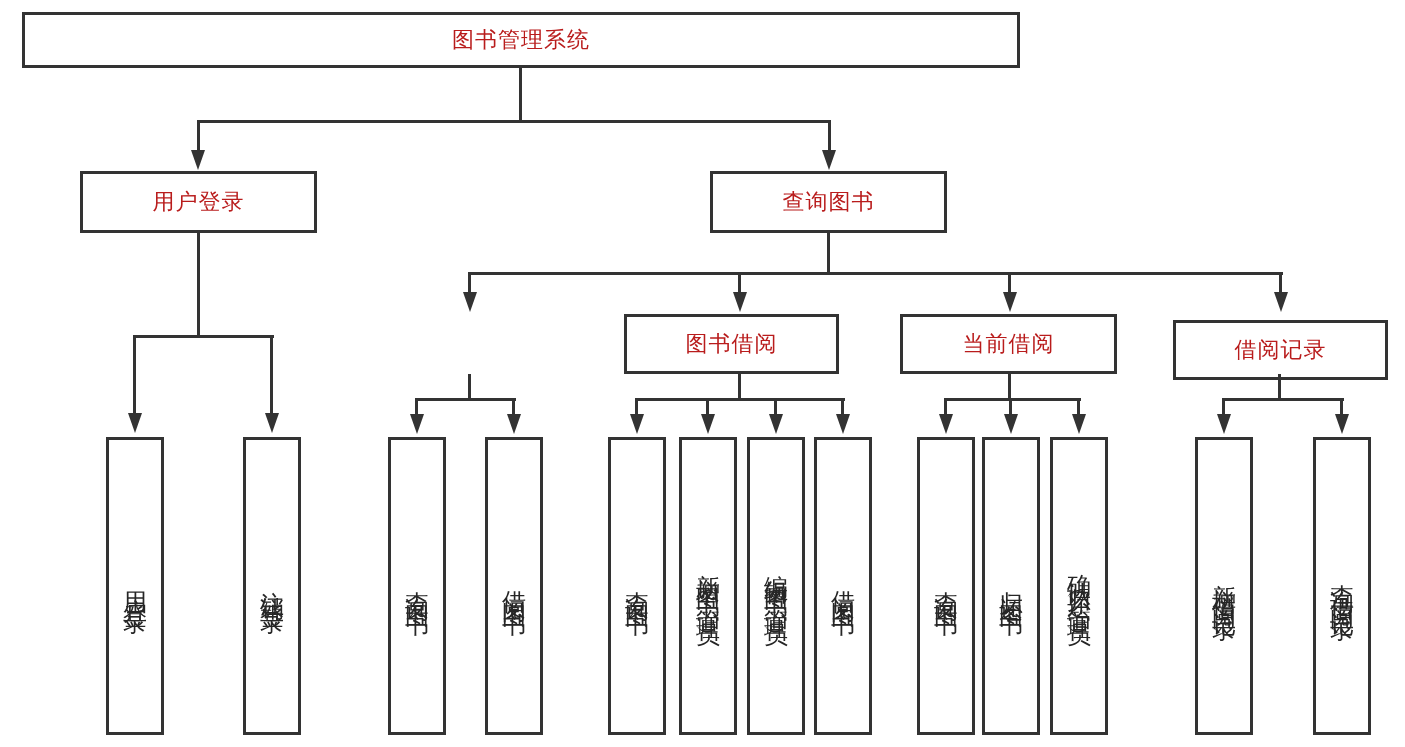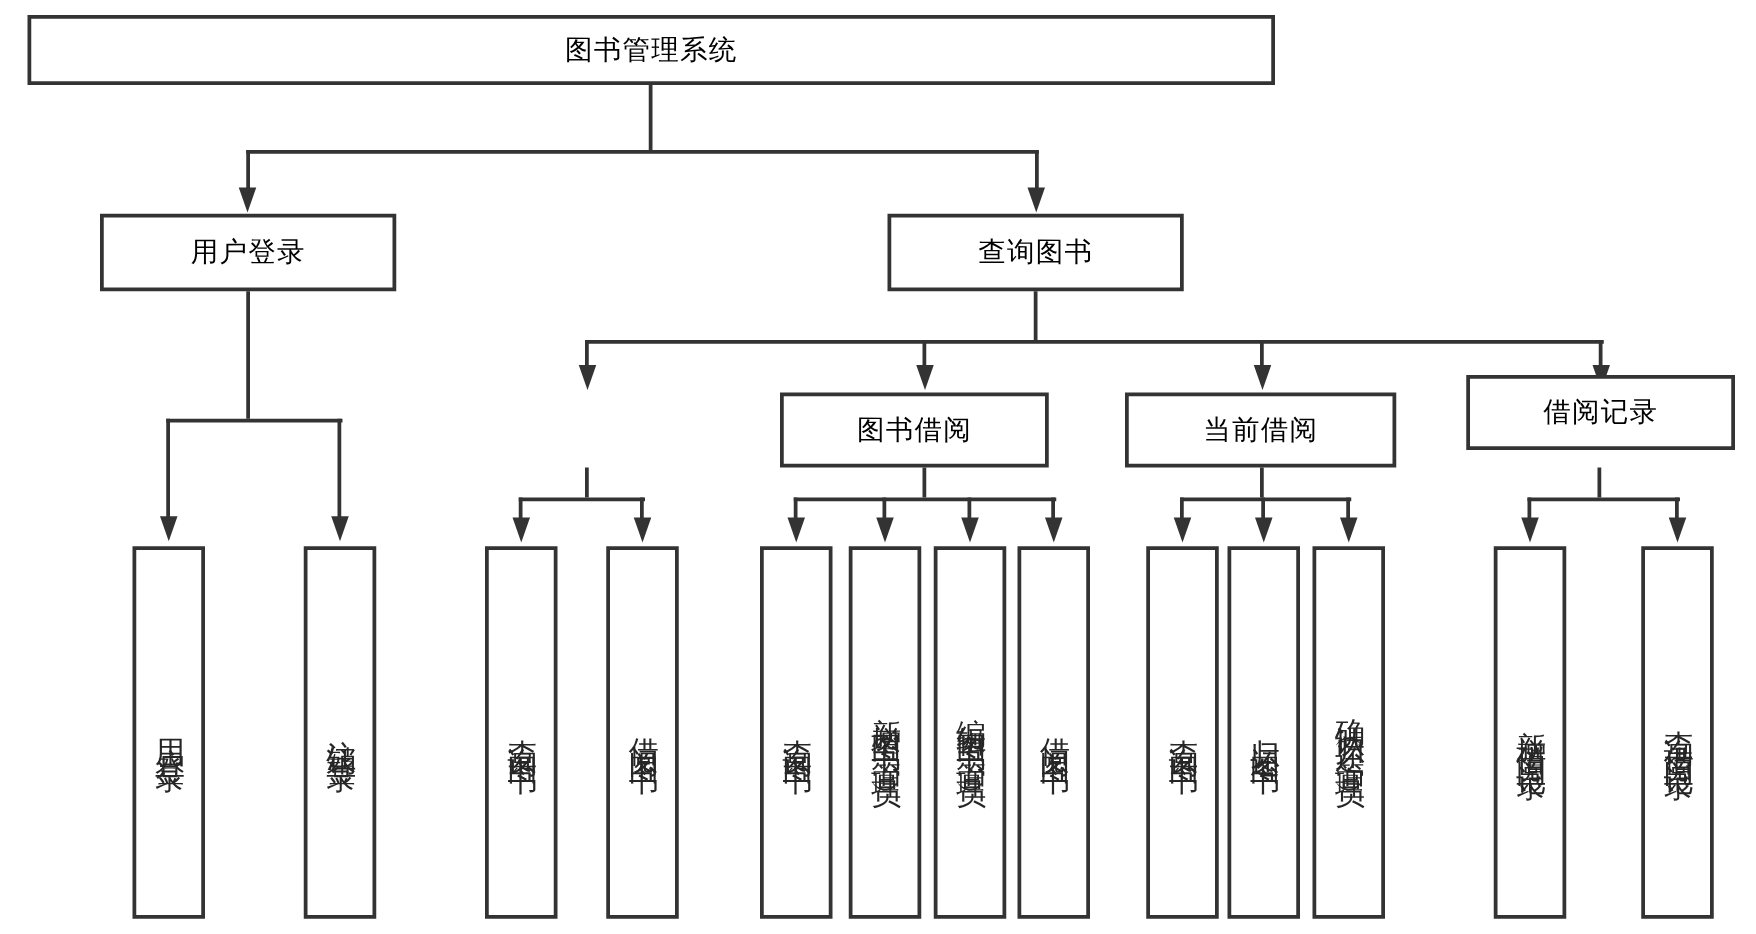--- a/index.html
+++ b/index.html
@@ -15,21 +15,21 @@
     position: absolute;
     box-sizing: border-box;
     border: 3px solid #333333;
     background: #ffffff;
     display: flex;
     align-items: center;
     justify-content: center;
   }
   .h-label {
     font-size: 22px;
-    color: #000000;
+    color: #b91c1c;
     letter-spacing: 1px;
     white-space: nowrap;
   }
   .leaf { top: 437px; width: 58px; height: 298px; }
   .v-label {
     writing-mode: vertical-rl;
     text-orientation: mixed;
     font-size: 24px;
     color: #262626;
     letter-spacing: 7px;
@@ -94,21 +94,21 @@
   <div class="arrow" style="left:733px; top:292px;"></div>
   <div class="arrow" style="left:1003px; top:292px;"></div>
   <div class="arrow" style="left:1274px; top:292px;"></div>
 
   <div class="box" style="left:900px; top:314px; width:217px; height:60px;">
     <span class="h-label">当前借阅</span>
   </div>
   <div class="box" style="left:624px; top:314px; width:215px; height:60px;">
     <span class="h-label">图书借阅</span>
   </div>
-  <div class="box" style="left:1173px; top:300px; width:215px; height:60px;">
+  <div class="box" style="left:1173px; top:320px; width:215px; height:60px;">
     <span class="h-label">借阅记录</span>
   </div>
 
   <div class="vline" style="left:468px; top:374px; height:24px;"></div>
   <div class="hline" style="left:415px; top:398px; width:101px;"></div>
   <div class="vline" style="left:415px; top:398px; height:18px;"></div>
   <div class="vline" style="left:512px; top:398px; height:18px;"></div>
   <div class="arrow" style="left:410px; top:414px;"></div>
   <div class="arrow" style="left:507px; top:414px;"></div>
 

